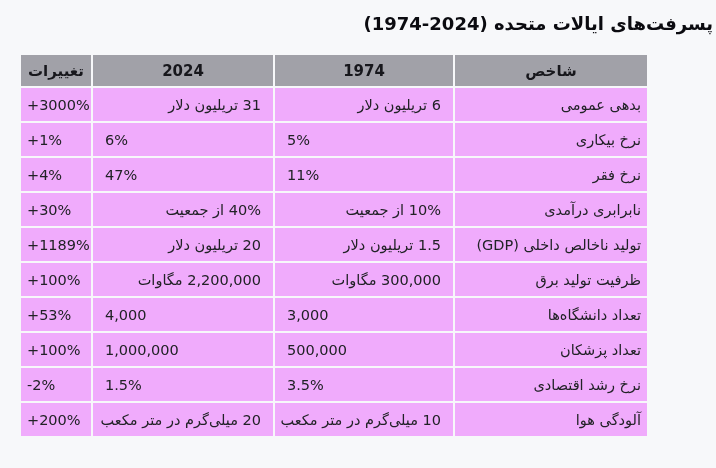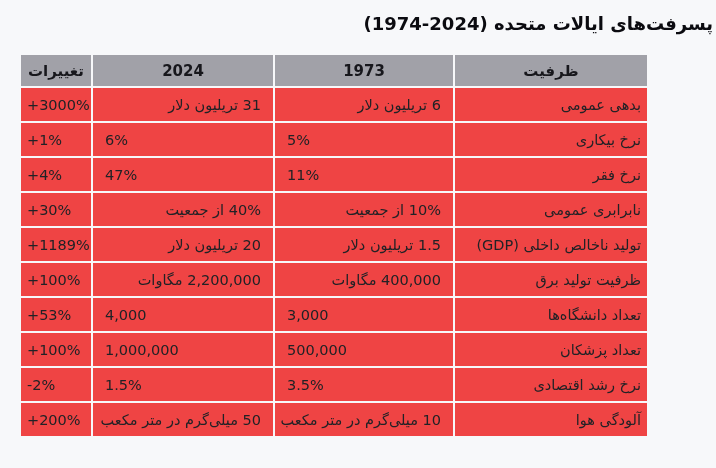--- a/index.html
+++ b/index.html
@@ -34,21 +34,21 @@
     background: #a1a1a8;
     color: #17171c;
     font-size: 15px;
     font-weight: bold;
     text-align: center;
     vertical-align: middle;
     padding: 0 4px;
   }
   table.comparison td {
     height: 33px;
-    background: #ef4444;
+    background: #f0abfc;
     color: #212226;
     font-size: 14.5px;
     vertical-align: middle;
     text-align: start;
     padding: 0 12px;
     white-space: nowrap;
     overflow: hidden;
   }
   table.comparison td.col-0,
   table.comparison td.col-3 {
@@ -62,22 +62,22 @@
 
 <table class="comparison">
   <colgroup>
     <col style="width:192px">
     <col style="width:178px">
     <col style="width:180px">
     <col style="width:70px">
   </colgroup>
   <thead>
     <tr>
-      <th>ظرفیت</th>
-      <th>1973</th>
+      <th>شاخص</th>
+      <th>1974</th>
       <th>2024</th>
       <th>تغییرات</th>
     </tr>
   </thead>
   <tbody id="table-body">
       <tr>
         <td class="col-0" dir="auto">بدهی عمومی</td>
         <td class="col-1" dir="auto">6 تریلیون دلار</td>
         <td class="col-2" dir="auto">31 تریلیون دلار</td>
         <td class="col-3" dir="auto">+3000%</td>
@@ -88,34 +88,34 @@
         <td class="col-2" dir="auto">6%</td>
         <td class="col-3" dir="auto">+1%</td>
       </tr>
       <tr>
         <td class="col-0" dir="auto">نرخ فقر</td>
         <td class="col-1" dir="auto">11%</td>
         <td class="col-2" dir="auto">47%</td>
         <td class="col-3" dir="auto">+4%</td>
       </tr>
       <tr>
-        <td class="col-0" dir="auto">نابرابری عمومی</td>
+        <td class="col-0" dir="auto">نابرابری درآمدی</td>
         <td class="col-1" dir="auto">10% از جمعیت</td>
         <td class="col-2" dir="auto">40% از جمعیت</td>
         <td class="col-3" dir="auto">+30%</td>
       </tr>
       <tr>
         <td class="col-0" dir="auto">تولید ناخالص داخلی (GDP)</td>
         <td class="col-1" dir="auto">1.5 تریلیون دلار</td>
         <td class="col-2" dir="auto">20 تریلیون دلار</td>
         <td class="col-3" dir="auto">+1189%</td>
       </tr>
       <tr>
         <td class="col-0" dir="auto">ظرفیت تولید برق</td>
-        <td class="col-1" dir="auto">400,000 مگاوات</td>
+        <td class="col-1" dir="auto">300,000 مگاوات</td>
         <td class="col-2" dir="auto">2,200,000 مگاوات</td>
         <td class="col-3" dir="auto">+100%</td>
       </tr>
       <tr>
         <td class="col-0" dir="auto">تعداد دانشگاه‌ها</td>
         <td class="col-1" dir="auto">3,000</td>
         <td class="col-2" dir="auto">4,000</td>
         <td class="col-3" dir="auto">+53%</td>
       </tr>
       <tr>
@@ -126,17 +126,17 @@
       </tr>
       <tr>
         <td class="col-0" dir="auto">نرخ رشد اقتصادی</td>
         <td class="col-1" dir="auto">3.5%</td>
         <td class="col-2" dir="auto">1.5%</td>
         <td class="col-3" dir="auto">-2%</td>
       </tr>
       <tr>
         <td class="col-0" dir="auto">آلودگی هوا</td>
         <td class="col-1" dir="auto">10 میلی‌گرم در متر مکعب</td>
-        <td class="col-2" dir="auto">50 میلی‌گرم در متر مکعب</td>
+        <td class="col-2" dir="auto">20 میلی‌گرم در متر مکعب</td>
         <td class="col-3" dir="auto">+200%</td>
       </tr>
     </tbody>
 </table>
 
 </body></html>

